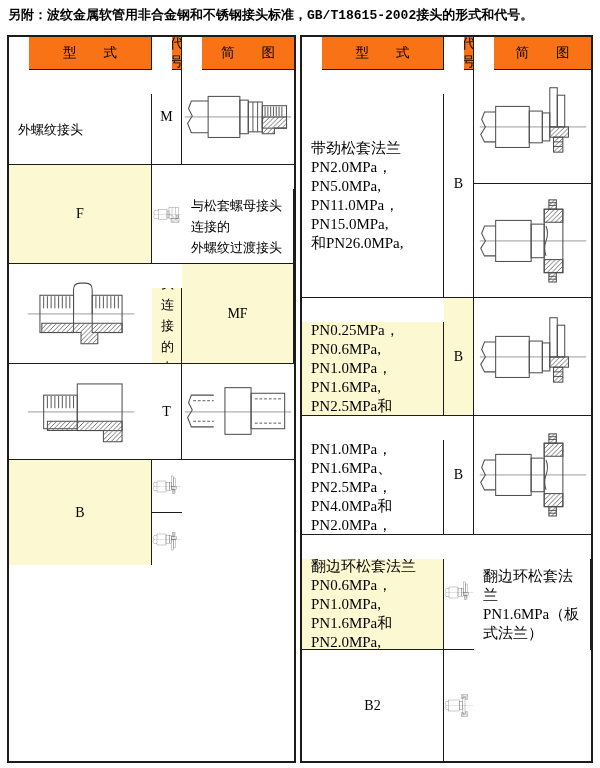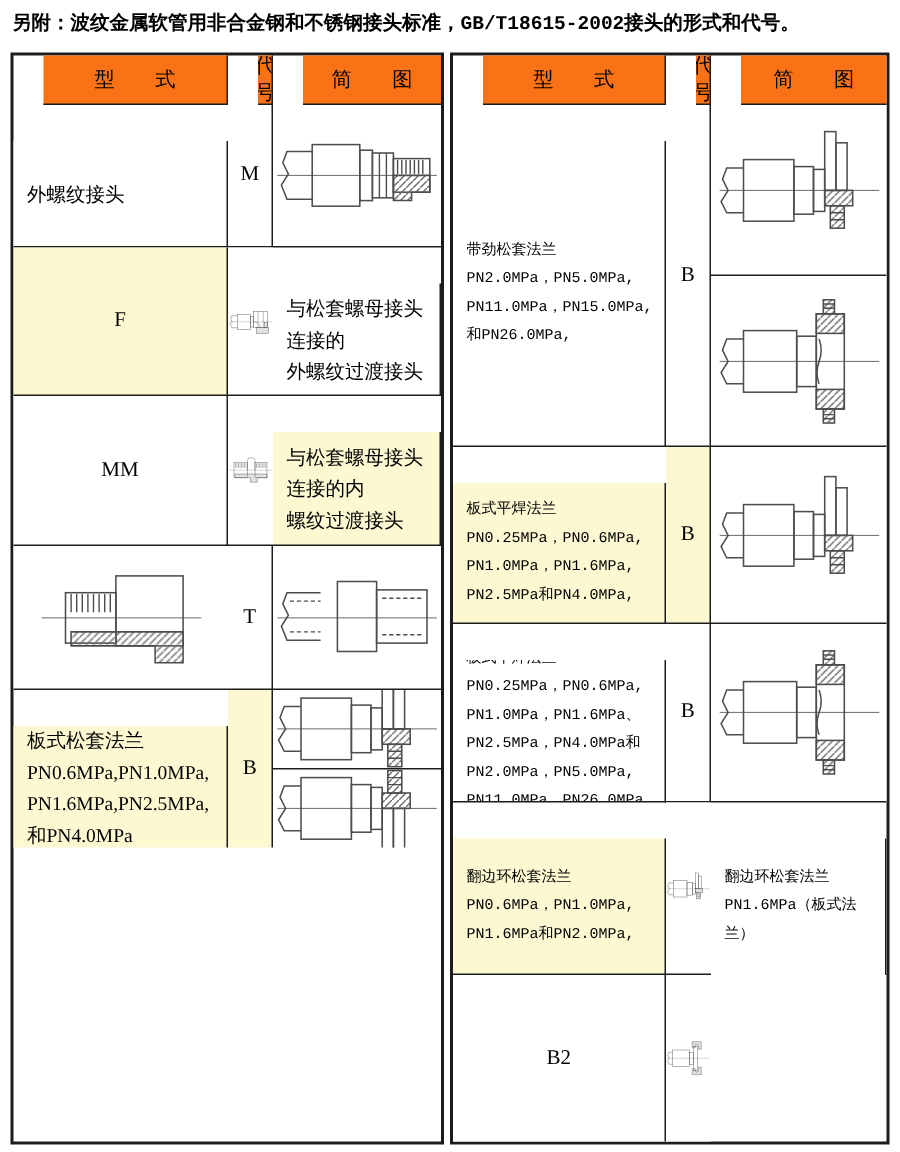--- a/index.html
+++ b/index.html
@@ -24,21 +24,21 @@
   .c{
     border-right:1px solid #1c1c1c;border-bottom:1px solid #1c1c1c;
     display:flex;align-items:center;overflow:hidden;box-sizing:border-box;
     background:#fff;
   }
   .lc{border-right:none;}
   .lr{border-bottom:none;}
   .hd{background:#f97316;justify-content:center;font-size:13.5px;margin-left:20px;}
   .type{padding:4px 4px 4px 9px;font-size:13px;white-space:pre-line;margin-top:24px;}
   #tblL .type{line-height:21px;}
-  #tblR .type{line-height:19px;font-size:10px;font-family:Liberation Mono, monospace;}
+  #tblR .type{line-height:19px;font-size:15px;}
   .code{justify-content:center;font-size:14px;}
   .diag{justify-content:center;padding:0;}
   .hl{background:#fbf8d2;}
   .split{flex-direction:column;align-items:stretch;}
   .half{flex:1;display:flex;align-items:center;justify-content:center;min-height:0;}
   .half:first-child{border-bottom:1px solid #1c1c1c;}
   svg{display:block;}
 </style>
 </head>
 <body>
@@ -92,21 +92,20 @@
         <line x1="80" y1="18" x2="80" y2="62" stroke="#4d4d4d" stroke-width="1"></line>
         <line x1="94" y1="18" x2="94" y2="62" stroke="#4d4d4d" stroke-width="1"></line>
         <path d="M68,46 Q86,48 86,61" fill="none" stroke="#4d4d4d" stroke-width="1.1"></path>
         <rect x="76" y="62" width="32" height="15" fill="url(#hatch)" stroke="#4d4d4d" stroke-width="1.1"></rect>
         <rect x="98" y="48" width="8" height="14" fill="url(#hatch)" stroke="#4d4d4d" stroke-width="1.1"></rect>
       </svg>
     </div>
 
   <div class="c type">与松套螺母接头连接的
 外螺纹过渡接头</div>
-  <div class="c code">MM</div>
   <div class="c diag lc">
       <svg width="112" viewBox="0 0 120 92">
         <line x1="3" y1="46" x2="117" y2="46" stroke="#666" stroke-width="0.7"></line>
         <rect x="16" y="26" width="36" height="40" fill="none" stroke="#4d4d4d" stroke-width="1.1"></rect>
         <line x1="20" y1="27" x2="20" y2="40" stroke="#4d4d4d" stroke-width="1"></line>
         <line x1="24" y1="27" x2="24" y2="40" stroke="#4d4d4d" stroke-width="1"></line>
         <line x1="28" y1="27" x2="28" y2="40" stroke="#4d4d4d" stroke-width="1"></line>
         <line x1="32" y1="27" x2="32" y2="40" stroke="#4d4d4d" stroke-width="1"></line>
         <line x1="36" y1="27" x2="36" y2="40" stroke="#4d4d4d" stroke-width="1"></line>
         <line x1="40" y1="27" x2="40" y2="40" stroke="#4d4d4d" stroke-width="1"></line>
@@ -120,20 +119,21 @@
         <line x1="88" y1="27" x2="88" y2="40" stroke="#4d4d4d" stroke-width="1"></line>
         <line x1="92" y1="27" x2="92" y2="40" stroke="#4d4d4d" stroke-width="1"></line>
         <line x1="96" y1="27" x2="96" y2="40" stroke="#4d4d4d" stroke-width="1"></line>
         <line x1="100" y1="27" x2="100" y2="40" stroke="#4d4d4d" stroke-width="1"></line>
         <path d="M18,56 L104,56 L104,66 L78,66 L78,78 L60,78 L60,66 L18,66 Z" fill="url(#hatch)" stroke="#4d4d4d" stroke-width="1.1"></path>
       </svg>
     </div>
 
   <div class="c type hl">与松套螺母接头连接的内
 螺纹过渡接头</div>
+  <div class="c code hl">MF</div>
   <div class="c diag lc">
       <svg width="112" viewBox="0 0 120 92">
         <line x1="3" y1="46" x2="117" y2="46" stroke="#666" stroke-width="0.7"></line>
         <rect x="20" y="28" width="36" height="36" fill="none" stroke="#4d4d4d" stroke-width="1.1"></rect>
         <line x1="24" y1="29" x2="24" y2="42" stroke="#4d4d4d" stroke-width="1"></line>
         <line x1="28" y1="29" x2="28" y2="42" stroke="#4d4d4d" stroke-width="1"></line>
         <line x1="32" y1="29" x2="32" y2="42" stroke="#4d4d4d" stroke-width="1"></line>
         <line x1="36" y1="29" x2="36" y2="42" stroke="#4d4d4d" stroke-width="1"></line>
         <line x1="40" y1="29" x2="40" y2="42" stroke="#4d4d4d" stroke-width="1"></line>
         <line x1="44" y1="29" x2="44" y2="42" stroke="#4d4d4d" stroke-width="1"></line>
@@ -151,24 +151,20 @@
         <path d="M34,28 L10,28 L7,36 L11,44 L6,52 L10,62 L34,62" fill="none" stroke="#4d4d4d" stroke-width="1.1"></path>
         <line x1="12" y1="34" x2="34" y2="34" stroke="#4d4d4d" stroke-width="1" stroke-dasharray="3 2"></line>
         <line x1="12" y1="56" x2="34" y2="56" stroke="#4d4d4d" stroke-width="1" stroke-dasharray="3 2"></line>
         <rect x="46" y="20" width="28" height="50" fill="none" stroke="#4d4d4d" stroke-width="1.1"></rect>
         <rect x="74" y="26" width="36" height="38" fill="none" stroke="#4d4d4d" stroke-width="1.1"></rect>
         <line x1="78" y1="32" x2="106" y2="32" stroke="#4d4d4d" stroke-width="1" stroke-dasharray="3 2"></line>
         <line x1="78" y1="58" x2="106" y2="58" stroke="#4d4d4d" stroke-width="1" stroke-dasharray="3 2"></line>
       </svg>
     </div>
 
-  <div class="c type hl lr">板式松套法兰
-PN0.6MPa,PN1.0MPa,
-PN1.6MPa,PN2.5MPa,
-和PN4.0MPa</div>
   <div class="c code hl lr">B</div>
   <div class="c diag lc lr split">
     <div class="half">
         <svg width="112" viewBox="0 0 120 92">
           <line x1="3" y1="46" x2="117" y2="46" stroke="#666" stroke-width="0.7"></line>
           <path d="M20,30 L8,30 L5,38 L9,46 L4,54 L8,62 L20,62" fill="none" stroke="#4d4d4d" stroke-width="1.1"></path>
           <rect x="20" y="24" width="36" height="44" fill="none" stroke="#4d4d4d" stroke-width="1.1"></rect>
           <rect x="56" y="29" width="14" height="34" fill="none" stroke="#4d4d4d" stroke-width="1.1"></rect>
           <rect x="70" y="31" width="8" height="30" fill="none" stroke="#4d4d4d" stroke-width="1.1"></rect>
           <rect x="78" y="4" width="8" height="42" fill="none" stroke="#4d4d4d" stroke-width="1.1"></rect>

